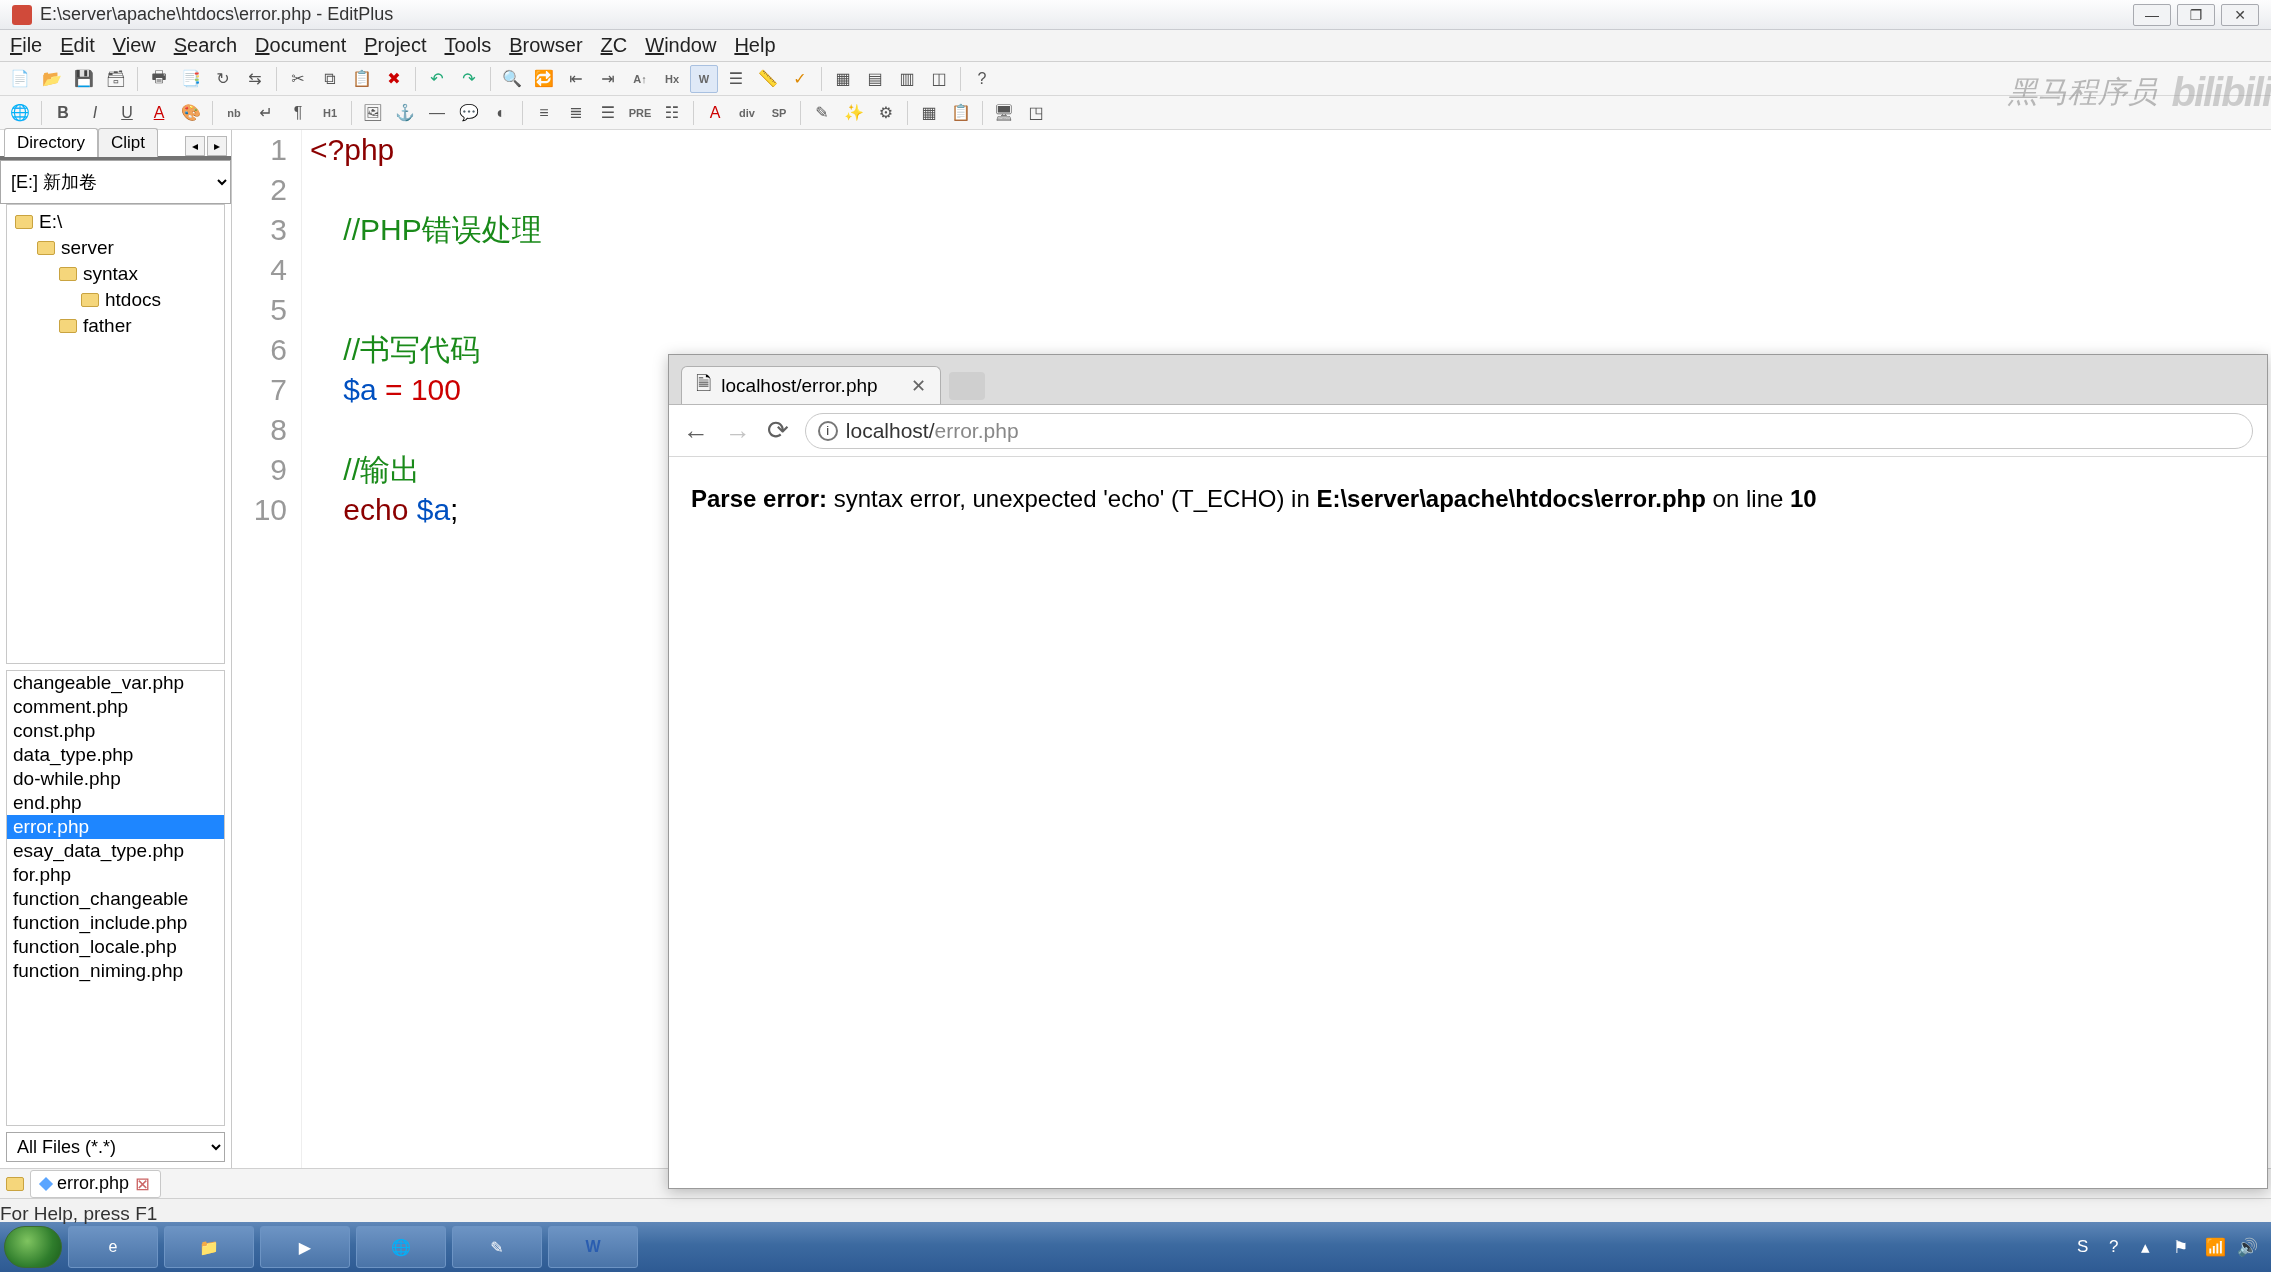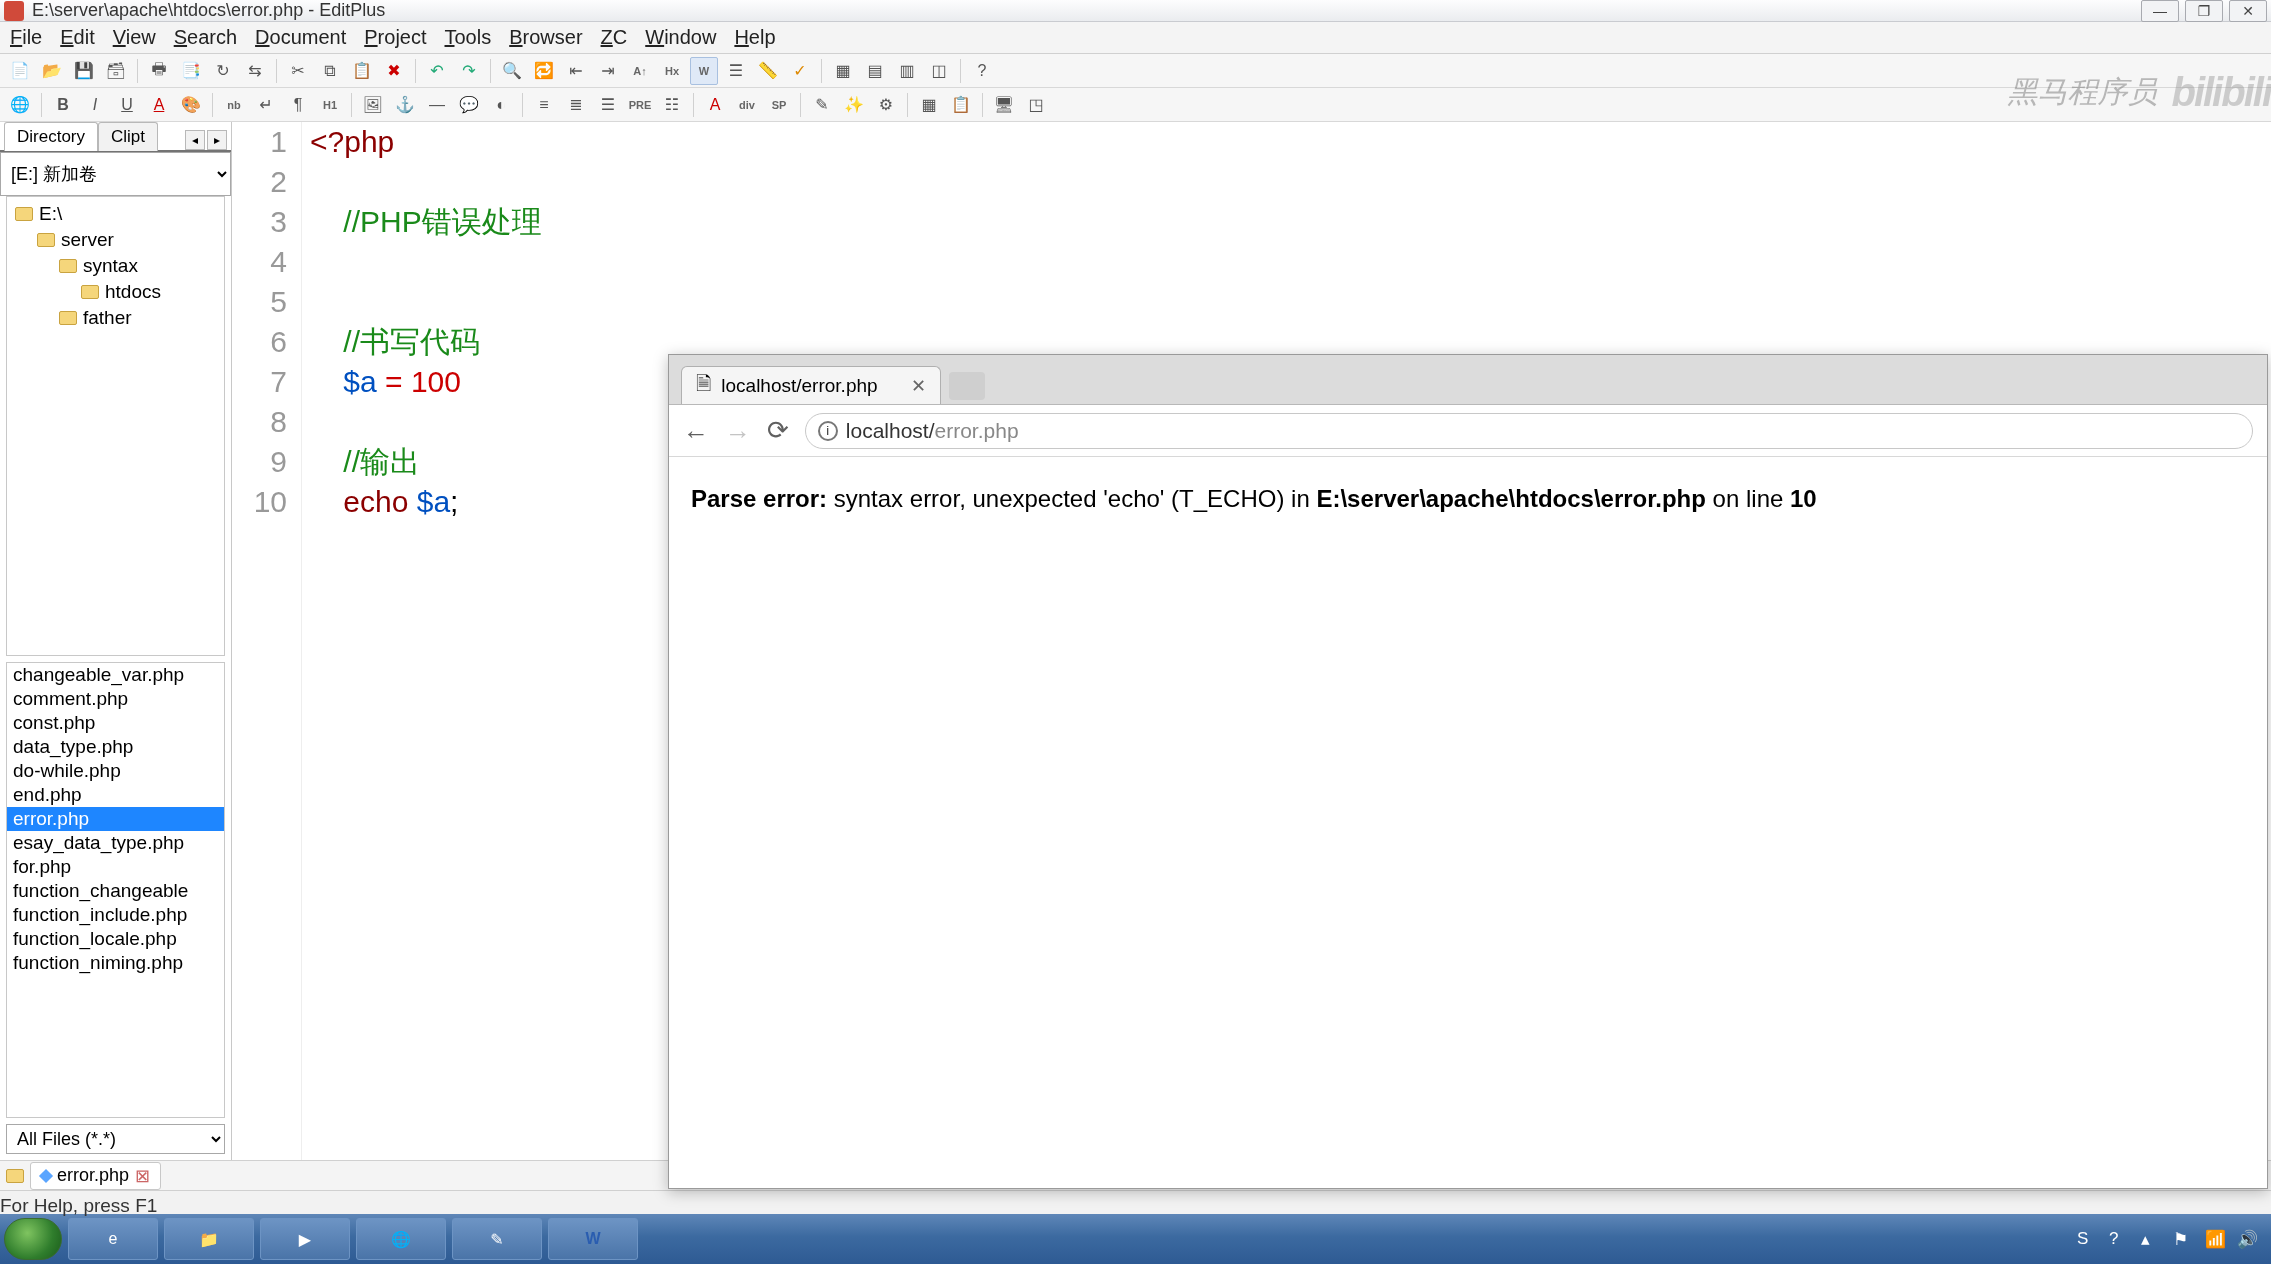--- a/index.html
+++ b/index.html
@@ -1,19 +1,19 @@
 <!DOCTYPE html>
 <html><head>
 <meta charset="utf-8">
 <style>
 * { margin:0; padding:0; box-sizing:border-box; font-family:"Segoe UI",Tahoma,sans-serif; }
 html,body { width:2271px; height:1280px; overflow:hidden; }
 
 
-.titlebar { height:22px; background:linear-gradient(#fdfdfe,#eaecef); border-bottom:1px solid #c9cbd0; display:flex; align-items:center; padding:0 4px; font-size:18px; color:#333; }
+.titlebar { height:30px; background:linear-gradient(#fdfdfe,#eaecef); border-bottom:1px solid #c9cbd0; display:flex; align-items:center; padding:0 12px; font-size:18px; color:#333; }
 .titlebar .app-icon{width:20px;height:20px;background:#d04a3a;border-radius:3px;margin-right:8px}
 .winbtns{margin-left:auto;display:flex;gap:6px}
 .winbtn{width:38px;height:22px;border:1px solid #a8aab0;background:#f2f3f5;border-radius:2px;display:flex;align-items:center;justify-content:center;font-size:14px;color:#444}
 
 
 .menubar{height:32px;background:#f4f4f4;border-bottom:1px solid #d0d0d0;display:flex;align-items:center;padding:0 10px;gap:18px;font-size:20px;color:#222}
 .menubar span{cursor:default}
 .menubar u{text-decoration:underline}
 
 
@@ -21,21 +21,21 @@
 .tbtn{width:28px;height:28px;display:flex;align-items:center;justify-content:center;font-size:16px;color:#555;border:1px solid transparent;border-radius:2px}
 .tsep{width:1px;height:24px;background:#d0d0d0;margin:0 3px}
 .tbtn.pressed{border:1px solid #a8c0e0;background:#dfe9f7}
 .tbtn small{font-size:11px;font-weight:bold;color:#666}
 
 
 .main{display:flex;height:calc(100% - 30px - 32px - 34px - 34px - 30px - 32px - 50px)}
 
 
 .sidebar{width:232px;border-right:1px solid #c8c8c8;display:flex;flex-direction:column;background:#fff}
-.side-tabs{height:30px;border-bottom:2px solid #737373;display:flex;align-items:flex-end;padding-left:4px;gap:0}
+.side-tabs{height:30px;border-bottom:4px solid #737373;display:flex;align-items:flex-end;padding-left:4px;gap:0}
 .side-tab{padding:4px 12px;border:1px solid #b8b8b8;border-bottom:none;background:#f2f2f2;font-size:17px;border-radius:3px 3px 0 0;position:relative;top:1px}
 .side-tab.active{background:#fff}
 .side-nav{display:flex;gap:2px;margin-left:auto;padding-right:4px}
 .side-nav div{width:20px;height:20px;border:1px solid #b8b8b8;display:flex;align-items:center;justify-content:center;font-size:12px;background:#f2f2f2}
 .drive-sel{height:44px;border:1px solid #a8a8a8;font-size:18px;padding:0 6px;background:#fff}
 .tree{flex:0 0 auto;border:1px solid #c8c8c8;margin:0 6px 6px;padding:4px 2px;font-size:19px;background:#fff;height:460px;overflow:auto}
 .tree-item{display:flex;align-items:center;gap:6px;padding:2px 0}
 .folder-icon{width:18px;height:14px;background:#f5d67b;border:1px solid #c9a340;border-radius:2px}
 .files{flex:1;border:1px solid #c8c8c8;margin:0 6px 6px;overflow-y:scroll;font-size:19px;background:#fff}
 .file-item{padding:1px 6px}

